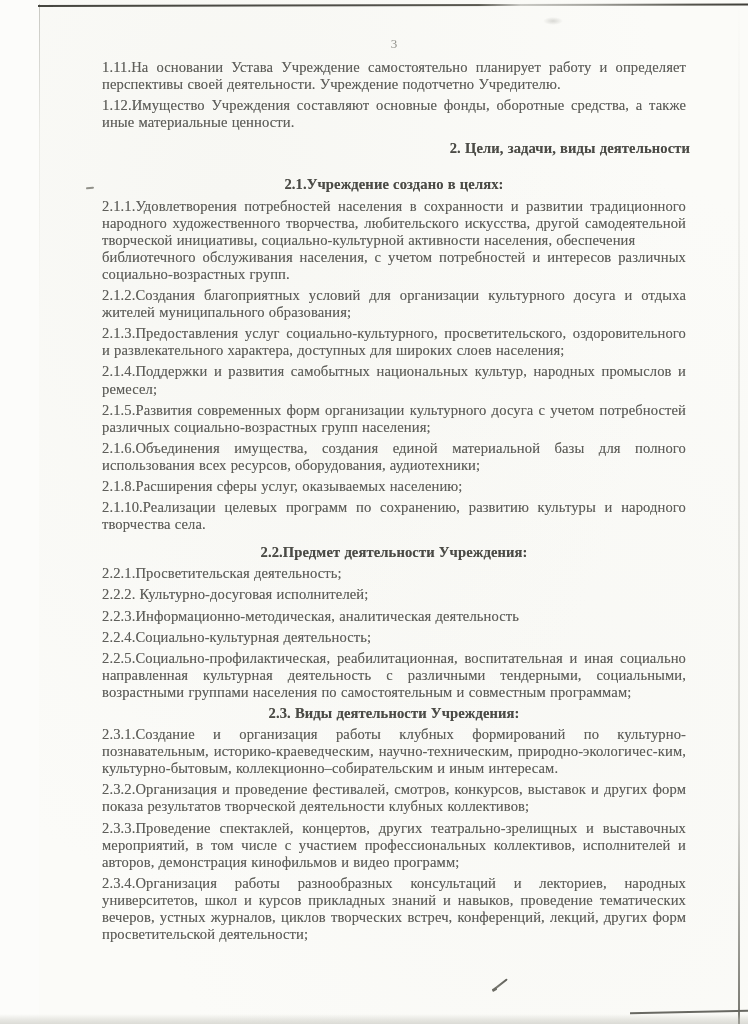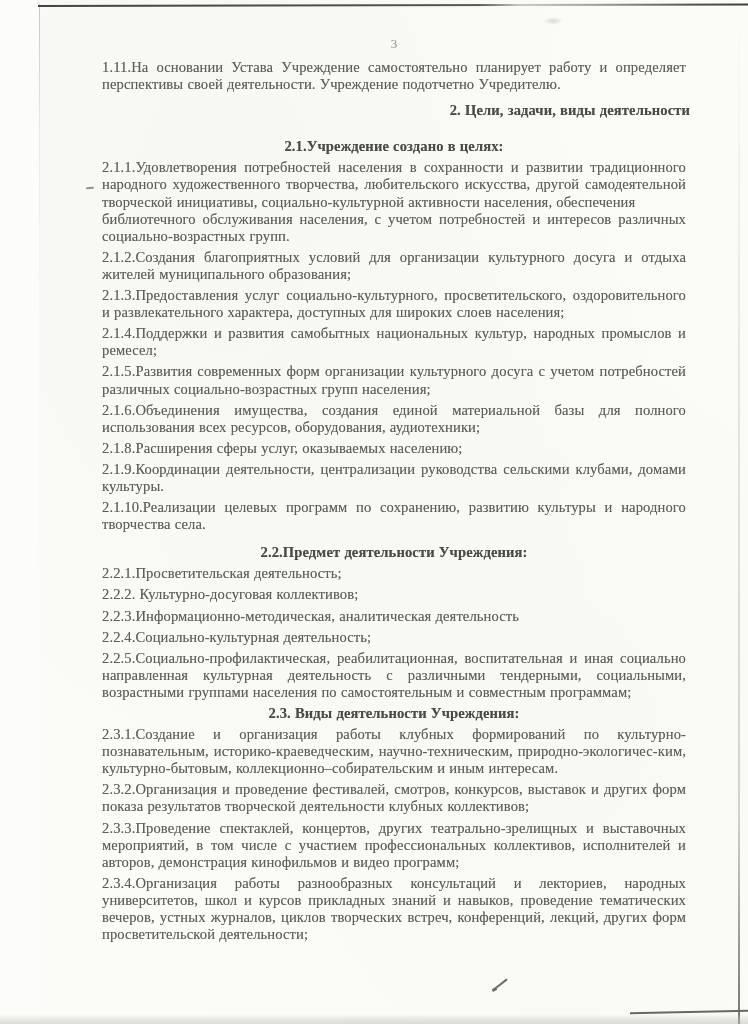--- a/index.html
+++ b/index.html
@@ -126,34 +126,34 @@
   <div class="bottom-edge-band"></div>
   <div class="bottom-right-line"></div>
   <div class="top-smudge"></div>
   <div class="margin-dash"></div>
   <div class="pen-stroke"></div>
 
   <div class="content">
     <p class="page-num">3</p>
     <div>
         <p class="block paragraph">1.11.На основании Устава Учреждение самостоятельно планирует работу и определяет перспективы своей деятельности. Учреждение подотчетно Учредителю.</p>
+        <p class="block paragraph">1.12.Имущество Учреждения составляют основные фонды, оборотные средства, а также иные материальные ценности.</p>
         <p class="block heading_centered">2. Цели, задачи, виды деятельности</p>
         <p class="block heading">2.1.Учреждение создано в целях:</p>
         <p class="block paragraph">2.1.1.Удовлетворения потребностей населения в сохранности и развитии традиционного народного художественного творчества, любительского искусства, другой самодеятельной творческой инициативы, социально-культурной активности населения, обеспечения<br>библиотечного обслуживания населения, с учетом потребностей и интересов различных социально-возрастных групп.</p>
         <p class="block paragraph">2.1.2.Создания благоприятных условий для организации культурного досуга и отдыха жителей муниципального образования;</p>
         <p class="block paragraph">2.1.3.Предоставления услуг социально-культурного, просветительского, оздоровительного и развлекательного характера, доступных для широких слоев населения;</p>
         <p class="block paragraph">2.1.4.Поддержки и развития самобытных национальных культур, народных промыслов и ремесел;</p>
         <p class="block paragraph">2.1.5.Развития современных форм организации культурного досуга с учетом потребностей различных социально-возрастных групп населения;</p>
         <p class="block paragraph">2.1.6.Объединения имущества, создания единой материальной базы для полного использования всех ресурсов, оборудования, аудиотехники;</p>
         <p class="block paragraph">2.1.8.Расширения сферы услуг, оказываемых населению;</p>
-        <p class="block paragraph">2.1.9.Координации деятельности, централизации руководства сельскими клубами,  домами культуры.</p>
         <p class="block paragraph">2.1.10.Реализации целевых программ по сохранению, развитию культуры и народного творчества села.</p>
         <p class="block heading spaced">2.2.Предмет деятельности Учреждения:</p>
         <p class="block paragraph">2.2.1.Просветительская деятельность;</p>
-        <p class="block paragraph">2.2.2. Культурно-досуговая  коллективов;</p>
+        <p class="block paragraph">2.2.2. Культурно-досуговая  исполнителей;</p>
         <p class="block paragraph">2.2.3.Информационно-методическая, аналитическая деятельность</p>
         <p class="block paragraph">2.2.4.Социально-культурная деятельность;</p>
         <p class="block paragraph">2.2.5.Социально-профилактическая, реабилитационная, воспитательная и иная социально направленная культурная деятельность с различными тендерными, социальными, возрастными группами населения  по самостоятельным и совместным программам;</p>
         <p class="block heading">2.3. Виды деятельности Учреждения:</p>
         <p class="block paragraph">2.3.1.Создание и организация работы клубных формирований по культурно-познавательным, историко-краеведческим, научно-техническим, природно-экологичес-ким, культурно-бытовым, коллекционно–собирательским и иным интересам.</p>
         <p class="block paragraph">2.3.2.Организация и проведение фестивалей, смотров, конкурсов, выставок и других форм показа результатов творческой деятельности клубных коллективов;</p>
         <p class="block paragraph">2.3.3.Проведение спектаклей, концертов, других театрально-зрелищных и выставочных мероприятий, в том числе с участием профессиональных коллективов, исполнителей и авторов, демонстрация кинофильмов и видео программ;</p>
         <p class="block paragraph">2.3.4.Организация работы разнообразных консультаций и лекториев, народных университетов, школ и курсов прикладных знаний и навыков, проведение тематических вечеров, устных журналов, циклов творческих встреч, конференций, лекций, других форм просветительской деятельности;</p>
       </div>
   </div>

